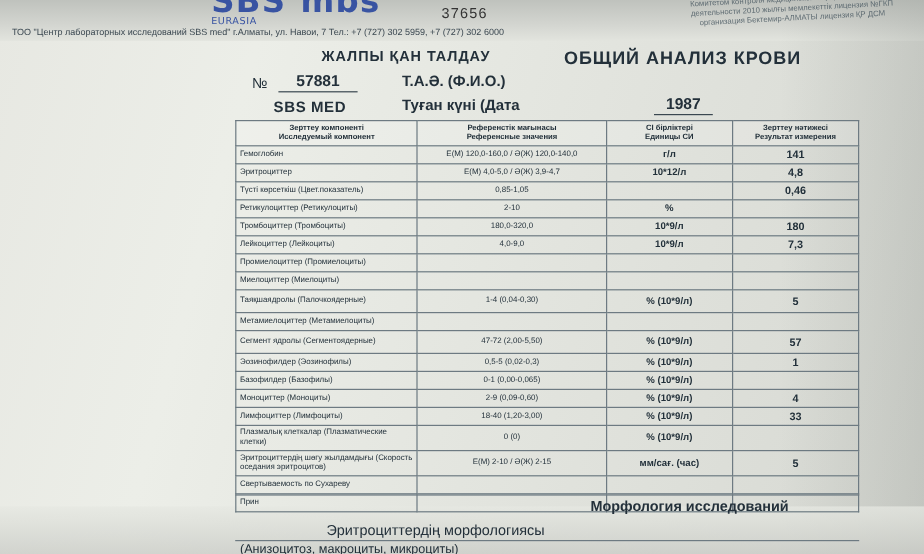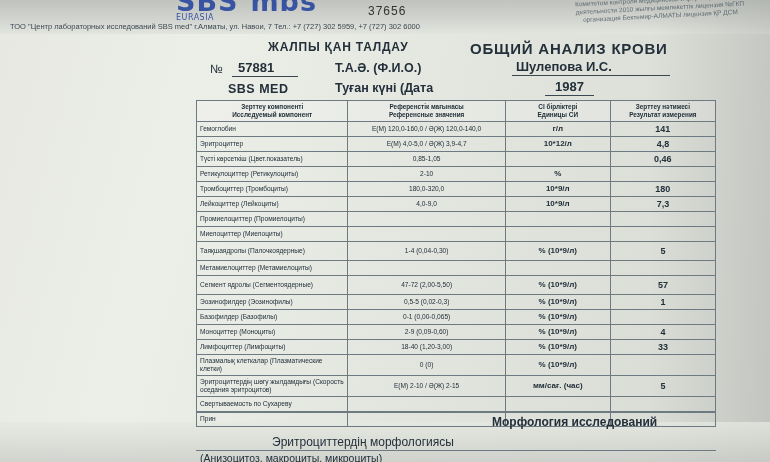--- a/index.html
+++ b/index.html
@@ -57,21 +57,21 @@
     position:absolute;left:268px;top:40px;font-size:12px;font-weight:bold;letter-spacing:.8px;
   }
   .title-ru{
     position:absolute;left:470px;top:40px;font-size:15px;font-weight:bold;letter-spacing:.8px;
   }
 
   
   .no-label{position:absolute;left:210px;top:62px;font-size:12px;}
   .no-val{
     position:absolute;left:232px;top:60px;font-size:13px;font-weight:bold;
-    border-bottom:1px solid #3a4750;padding:0 6px 1px 6px;min-width:54px;text-align:left;
+    border-bottom:1px solid #3a4750;padding:0 6px 1px 6px;min-width:54px;text-align:center;
   }
   .fio-label{position:absolute;left:335px;top:61px;font-size:12.5px;font-weight:bold;}
   .name-val{
     position:absolute;left:512px;top:59px;font-size:13px;font-weight:bold;
     border-bottom:1px solid #3a4750;padding:0 4px 1px 4px;min-width:150px;
   }
   .sbs{position:absolute;left:228px;top:82px;font-size:12.5px;font-weight:bold;letter-spacing:.5px;}
   .birth-label{position:absolute;left:335px;top:81px;font-size:12.5px;font-weight:bold;}
   .birth-val{
     position:absolute;left:545px;top:79px;font-size:13px;font-weight:bold;
@@ -135,21 +135,20 @@
   <div class="stamp">Лицензия на медицинскую деятельность серия МД выданная Комитетом контроля медицинской и фармацевтической деятельности 2010 жылғы мемлекеттік лицензия №ГКП организация Бектемир-АЛМАТЫ лицензия ҚР ДСМ</div>
 
   <div class="orgline">ТОО "Центр лабораторных исследований SBS med" г.Алматы, ул. Навои, 7 Тел.: +7 (727) 302 5959, +7 (727) 302 6000</div>
 
   <div class="title-kz">ЖАЛПЫ ҚАН ТАЛДАУ</div>
   <div class="title-ru">ОБЩИЙ АНАЛИЗ КРОВИ</div>
 
   <div class="no-label">№</div>
   <div class="no-val">57881</div>
   <div class="fio-label">Т.А.Ә. (Ф.И.О.)</div>
-  <div class="name-val">Шулепова   И.С.</div>
   <div class="sbs">SBS MED</div>
   <div class="birth-label">Туған күні (Дата</div>
   <div class="birth-val">1987</div>
 
   <table class="labtable">
     <thead>
       <tr>
         <th class="c-name">
           <span class="nm2">Зерттеу компоненті</span>
           <span class="nm2">Исследуемый компонент</span>

